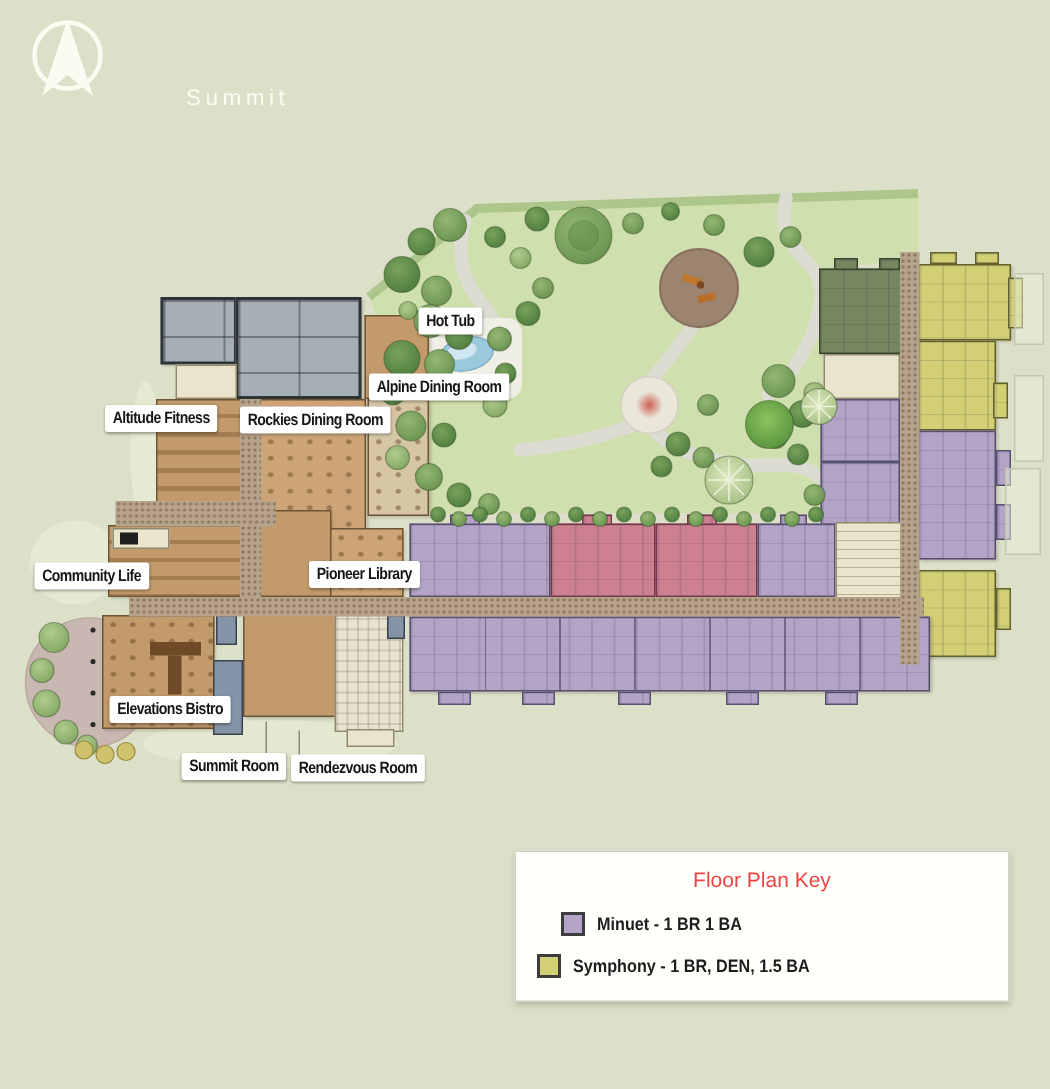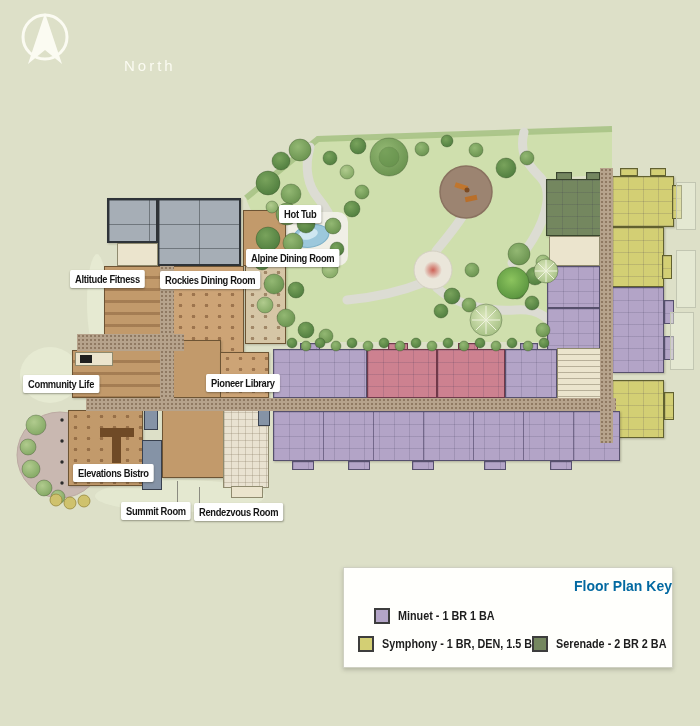--- a/index.html
+++ b/index.html
@@ -47,21 +47,21 @@
   .lbl{position:absolute;background:#ffffff;color:#151515;font-weight:700;font-size:11px;line-height:1;
     padding:4px 6px 3px;border-radius:2px;box-shadow:0 1px 2px rgba(40,40,30,.4);white-space:nowrap;
     letter-spacing:-.4px;transform:scaleX(.85);transform-origin:0 50%;z-index:30;}
   .leader{position:absolute;width:1px;background:#8b8b80;z-index:25;}
   
   .compass{position:absolute;left:40px;top:28px;z-index:30;}
   .north-text{position:absolute;left:124px;top:57px;color:#fbfbf2;font-size:15px;letter-spacing:3px;z-index:30;}
   
   .legend{position:absolute;left:343px;top:567px;width:328px;height:99px;background:#fffffc;
     border:1px solid #cfd0c2;box-shadow:0 2px 4px rgba(60,60,50,.25);z-index:40;}
-  .legend-title{text-align:right;font-weight:700;font-size:14px;color:#0369a1;margin-top:10px;}
+  .legend-title{text-align:center;font-weight:400;font-size:14px;color:#ef4444;margin-top:10px;}
   .le{position:absolute;display:flex;align-items:center;gap:8px;}
   .le .sw{width:16px;height:16px;border:2px solid #3d3d3d;box-sizing:border-box;flex:0 0 auto;}
   .le .tx{font-weight:700;font-size:12px;color:#1d1d1d;white-space:nowrap;transform:scaleX(.9);transform-origin:0 50%;}
 </style>
 </head>
 <body>
 
 <div class="stage">
 
   <svg width="700" height="726" viewBox="0 0 700 726">
@@ -315,31 +315,27 @@
   <div class="lbl" style="left:23px;top:375px">Community Life</div>
   <div class="lbl" style="left:206px;top:374px">Pioneer Library</div>
   <div class="lbl" style="left:73px;top:464px">Elevations Bistro</div>
   <div class="lbl" style="left:121px;top:502px">Summit Room</div>
   <div class="lbl" style="left:194px;top:503px">Rendezvous Room</div>
 
   <svg class="compass" width="110" height="78" viewBox="0 0 110 78">
     <circle cx="45" cy="37" r="22" fill="none" stroke="#fbfbf2" stroke-width="3"></circle>
     <path d="M45,13 L62,64 L45,50 L28,64 Z" fill="#fbfbf2"></path>
   </svg>
-  <div class="north-text">North</div>
+  <div class="north-text">Summit</div>
 
   <div class="legend">
     <div class="legend-title">Floor Plan Key</div>
     <div class="le" style="left:30px;top:40px">
       <span class="sw" style="background-color: rgb(179, 164, 199);"></span>
       <span class="tx">Minuet - 1 BR 1 BA</span>
     </div>
     <div class="le" style="left:14px;top:68px">
       <span class="sw" style="background-color: rgb(211, 207, 116);"></span>
       <span class="tx">Symphony - 1 BR, DEN, 1.5 BA</span>
     </div>
-    <div class="le" style="left:188px;top:68px">
-      <span class="sw" style="background-color: rgb(116, 135, 95);"></span>
-      <span class="tx">Serenade - 2 BR 2 BA</span>
-    </div>
   </div>
 
 </div>
 
 </body></html>

